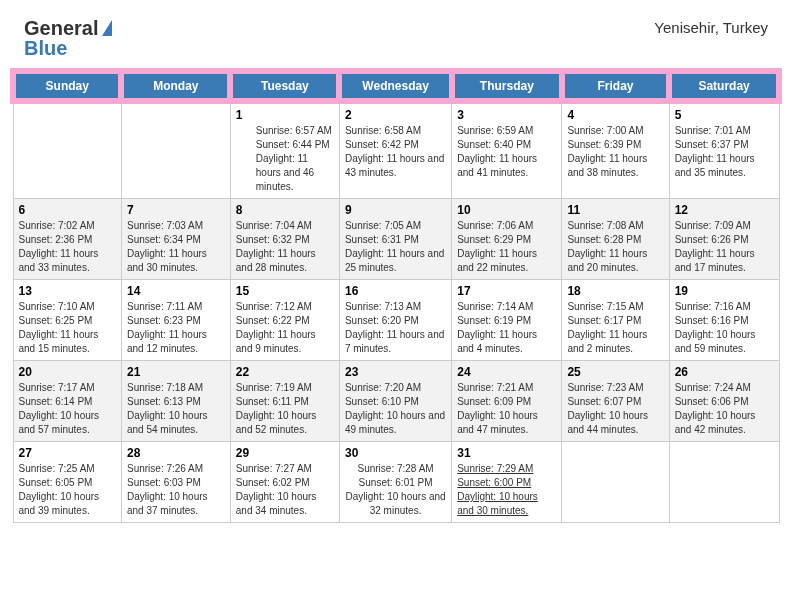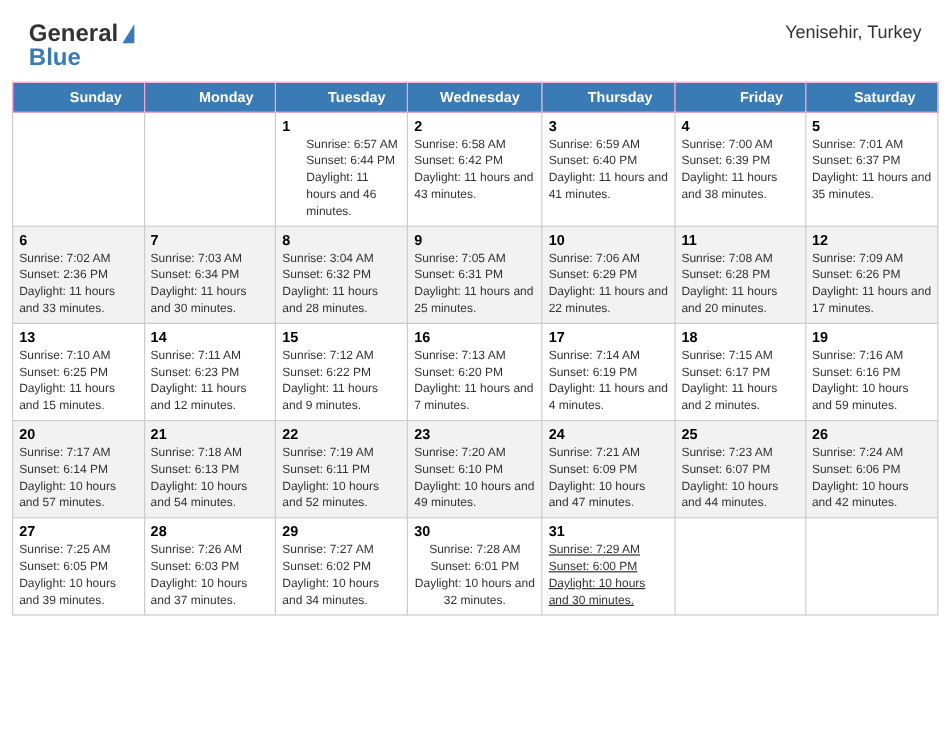--- a/index.html
+++ b/index.html
@@ -73,22 +73,22 @@
       margin: 0;
       padding: 0 0px;
       font-size: 10.5px;
     }
     .calendar th {
       background: #3a7ab5;
       color: #fff;
       font-weight: bold;
       font-size: 12px;
       padding: 5px 18px;
-      border: 1px solid #f9a8d4;
-      text-align: right;
+      border: 6px solid #f9a8d4;
+      text-align: center;
     }
     .calendar td {
       border: 1px solid #ccc;
       vertical-align: top;
       padding: 4px 5px;
       width: 113px;
       min-height: 70px;
       background: #fff;
     }
     .calendar tr:nth-child(even) td {
@@ -199,21 +199,21 @@
 Daylight: 11 hours and 33 minutes.</div>
             </td>
             <td>
               <span class="day-num">7</span>
               <div class="day-info" style="white-space: pre-line;">Sunrise: 7:03 AM
 Sunset: 6:34 PM
 Daylight: 11 hours and 30 minutes.</div>
             </td>
             <td>
               <span class="day-num">8</span>
-              <div class="day-info" style="white-space: pre-line;">Sunrise: 3:04 AM
+              <div class="day-info" style="white-space: pre-line;">Sunrise: 7:04 AM
 Sunset: 6:32 PM
 Daylight: 11 hours and 28 minutes.</div>
             </td>
             <td>
               <span class="day-num">9</span>
               <div class="day-info" style="white-space: pre-line;">Sunrise: 7:05 AM
 Sunset: 6:31 PM
 Daylight: 11 hours and 25 minutes.</div>
             </td>
             <td>

